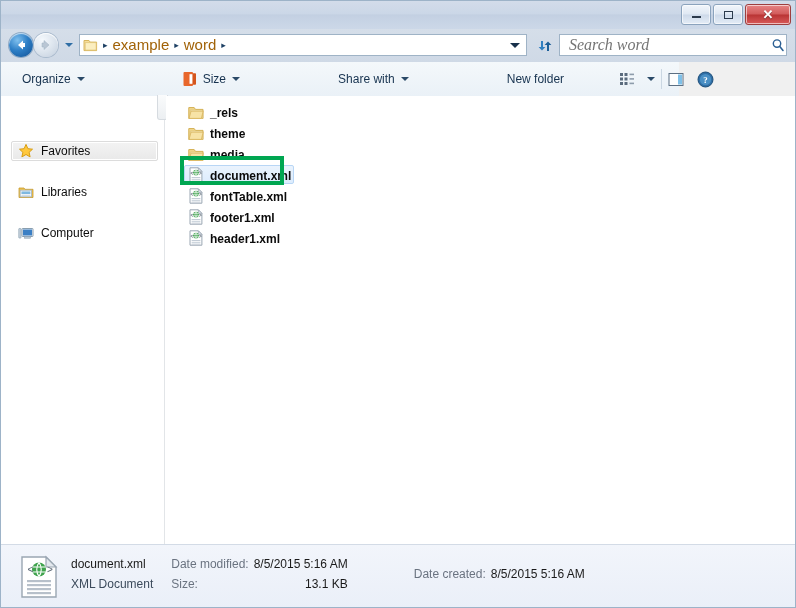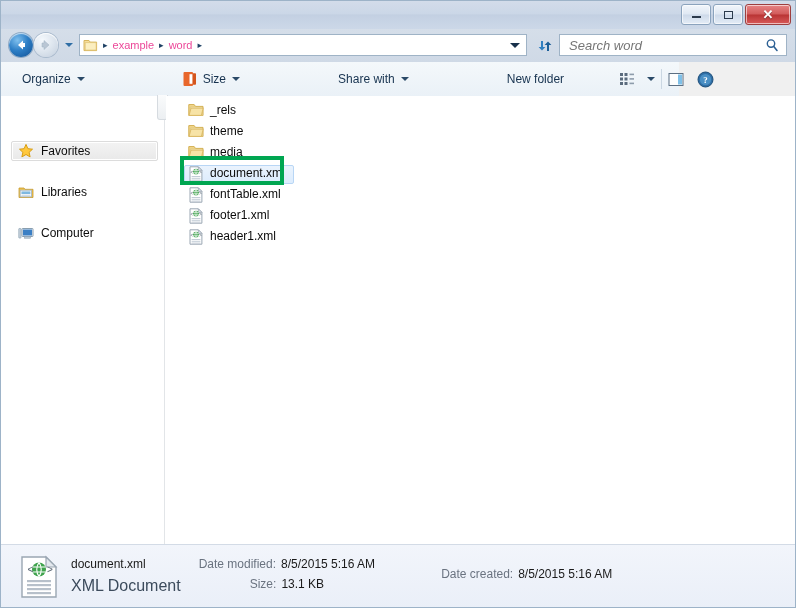--- a/index.html
+++ b/index.html
@@ -123,22 +123,22 @@
     display: flex;
     align-items: center;
     box-sizing: border-box;
   }
   .crumbicon {
     margin-left: 3px;
     margin-right: 2px;
     display: flex;
   }
   .crumb {
-    font-size: 11px;
-    color: #ec4899;
+    font-size: 15px;
+    color: #a16207;
     padding: 0 2px;
     line-height: 20px;
     white-space: nowrap;
   }
   .crumbsep {
     color: #1c3f63;
     font-size: 9px;
     padding: 0 3px;
     line-height: 20px;
   }
@@ -166,22 +166,22 @@
     border: 1px solid #9fb3c6;
     box-sizing: border-box;
     display: flex;
     align-items: center;
   }
   .searchbox input {
     border: 0;
     outline: 0;
     flex: 1;
     margin-left: 7px;
-    font-family: Liberation Sans, sans-serif;
-    font-size: 13px;
+    font-family: Liberation Serif, serif;
+    font-size: 16px;
     font-style: italic;
     color: #7a7a7a;
     background: transparent;
   }
   .searchicon { margin-right: 7px; display:flex; }
 
   
   .toolbar {
     position: absolute;
     left: 0; top: 61px;
@@ -274,28 +274,29 @@
     left: 165px; top: 0;
     width: 629px;
     height: 448px;
     background: #ffffff;
     padding-top: 4px;
     box-sizing: border-box;
   }
   .filerow {
     position: relative;
     display: flex;
-    align-items: flex-start;
+    align-items: flex-end;
     height: 19px;
     margin-left: 18px;
     padding-left: 3px;
     width: 240px;
     box-sizing: border-box;
     border: 1px solid transparent;
     border-radius: 2px;
+    font-weight: bold;
   }
   .filerow .fname {
     margin-left: 6px;
     font-size: 12px;
     color: #0b0b0b;
     white-space: nowrap;
   }
   .filerow.selected {
     background: linear-gradient(to bottom, #eaf3fd 0%, #dcecfd 100%);
     border: 1px solid #b8d6f5;
@@ -333,26 +334,26 @@
   }
   .dtcol {
     margin-left: 10px;
     display: flex;
     flex-direction: column;
     justify-content: center;
     height: 40px;
   }
   .dtline { display: flex; align-items: baseline; height: 20px; }
   .dtname { font-size: 12px; color: #1a1a1a; white-space: nowrap; }
-  .dtsub { font-size: 16px; color: #3c4b5c; white-space: nowrap; }
+  .dtsub { font-size: 12px; color: #3c4b5c; white-space: nowrap; }
   .dtlabel { font-size: 12px; color: #6a7380; white-space: nowrap; }
   .dtvalue { font-size: 12px; color: #1a1a1a; margin-left: 5px; white-space: nowrap; }
   .dtgroup { margin-left: 18px; display: flex; flex-direction: column; height: 40px; justify-content:center; }
   .dtgroup.wide { margin-left: 66px; }
-  .dtrow2 { display: flex; justify-content: center; }
+  .dtrow2 { display: flex; justify-content: space-between; }
 </style>
 </head>
 <body>
 
 <div id="window">
 
   <div class="titlebar">
     <div class="wincontrols">
       <div class="wbtn">
         <div class="glyph-min"></div>

